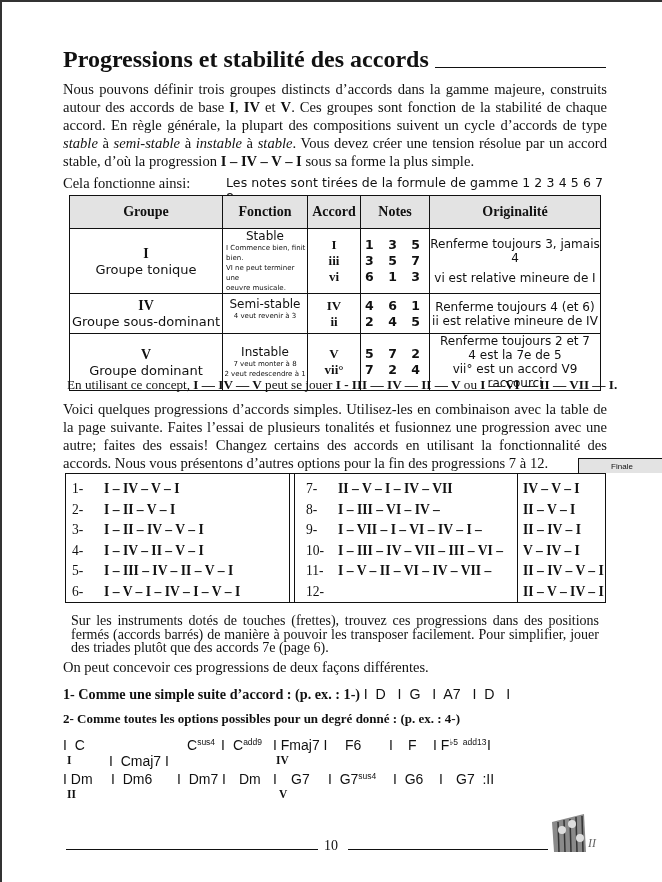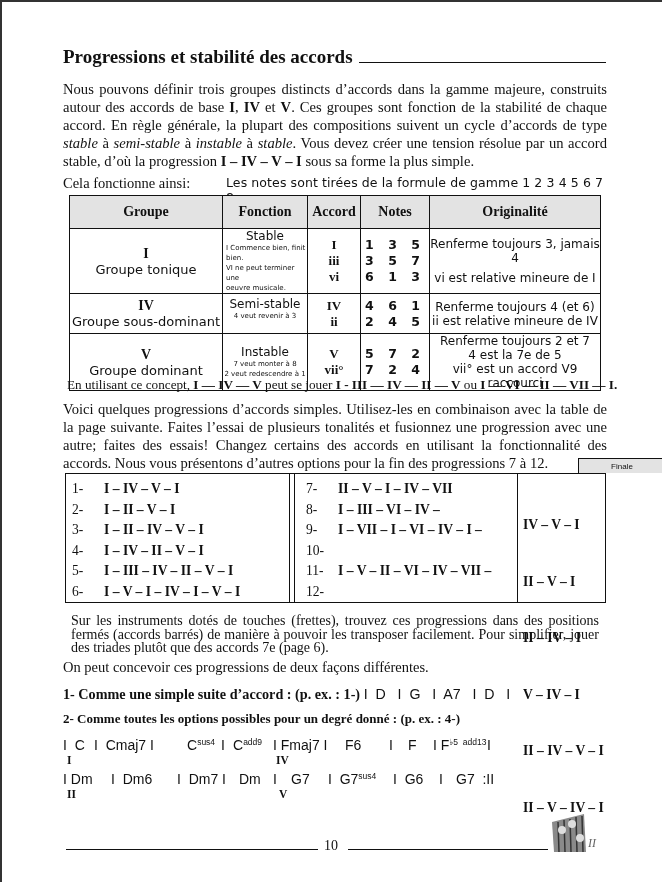--- a/index.html
+++ b/index.html
@@ -2,21 +2,21 @@
 <html><head>
 <meta charset="utf-8">
 <style>
   html, body { margin:0; padding:0; }
   body { width:662px; height:882px; background:#fff; position:relative; overflow:hidden;
          font-family:"Liberation Serif", serif; color:#111; }
   .page-frame { position:absolute; left:0; top:0; width:662px; height:882px;
                 border-top:2px solid #333; border-left:2px solid #333; box-sizing:border-box; }
   .content { position:absolute; left:63px; top:0; width:550px; }
   .title-row { position:absolute; top:46px; left:0; width:543px; display:flex; align-items:flex-end; }
-  .title { font-weight:bold; font-size:19px; white-space:nowrap; }
+  .title { font-weight:bold; font-size:24px; white-space:nowrap; }
   .title-rule { flex:1; border-bottom:1.5px solid #111; margin-left:6px; margin-bottom:5px; }
   .para { position:absolute; left:0; width:544px; font-size:14.6px; line-height:18px; text-align:justify; }
   .hand { font-family:"DejaVu Sans", sans-serif; }
   .ainsi { position:absolute; top:175px; left:0; font-size:14.5px; }
   .formula { position:absolute; top:175px; left:163px; font-size:12.5px; letter-spacing:0.1px; }
 
   table.func { position:absolute; top:195px; left:6px; width:532px; border-collapse:collapse; }
   table.func th, table.func td { border:1.5px solid #111; }
   table.func th { background:#e3e3e3; font-weight:bold; font-size:14px; height:30px; }
   table.func td { text-align:center; vertical-align:middle; padding:0; }
@@ -34,21 +34,21 @@
                  border:1.3px solid #111; border-bottom:none; font-family:"Liberation Sans", sans-serif;
                  font-size:8px; text-align:center; line-height:15px; box-sizing:border-box; }
   .prog-box { position:absolute; top:473px; left:2px; width:541px; height:130px; border:1.5px solid #111; box-sizing:border-box; }
   .prog-divider { position:absolute; top:0; bottom:0; left:223px; width:4px; border-left:1.3px solid #111; border-right:1.3px solid #111; }
   .fin-divider { position:absolute; top:0; bottom:0; left:451px; border-left:1.3px solid #111; }
   .prog-list { position:absolute; top:7px; font-size:13.6px; }
   .prog-row { height:20.5px; display:flex; white-space:nowrap; }
   .prog-num { width:32px; }
   .prog-seq { font-weight:bold; }
   .fin-list { position:absolute; top:7px; left:457px; font-size:13.6px; font-weight:bold; }
-  .fin-row { height:20.5px; white-space:nowrap;margin-top:36px; }
+  .fin-row { height:20.5px; white-space:nowrap; }
 
   .frettes { position:absolute; top:614px; left:8px; width:528px; font-size:14px; line-height:13.5px; text-align:justify; }
   .deux { position:absolute; top:659px; left:0; font-size:14.5px; }
   .ex1 { position:absolute; top:686px; left:0; font-size:14.2px; white-space:nowrap; }
   .ex2 { position:absolute; top:711px; left:0; font-size:13px; white-space:nowrap; }
   .b { font-weight:bold; }
   .sans { font-family:"Liberation Sans", sans-serif; font-weight:normal; }
 
   .chords { position:absolute; left:0; font-family:"Liberation Sans", sans-serif; font-size:14px; white-space:nowrap; }
   .chord { position:absolute; top:0; }
@@ -211,20 +211,21 @@
         <div class="prog-row">
           <span class="prog-num">8-</span>
           <span class="prog-seq">I – III – VI – IV –</span>
         </div>
         <div class="prog-row">
           <span class="prog-num">9-</span>
           <span class="prog-seq">I – VII – I – VI – IV – I –</span>
         </div>
         <div class="prog-row">
           <span class="prog-num">10-</span>
+          <span class="prog-seq">I – III – IV – VII – III – VI –</span>
         </div>
         <div class="prog-row">
           <span class="prog-num">11-</span>
           <span class="prog-seq">I – V – II – VI – IV – VII –</span>
         </div>
         <div class="prog-row">
           <span class="prog-num">12-</span>
         </div>
       </div>
     <div class="fin-list" id="fin-list">
@@ -243,21 +244,21 @@
   <div class="ex1">
     <span class="b">1- Comme une simple suite d’accord : (p. ex. : 1-)</span>
     <span class="sans" style="white-space:pre;">I  D   I  G   I  A7   I  D   I</span>
   </div>
   <div class="ex2">
     <span class="b">2- Comme toutes les options possibles pour un degré donné : (p. ex. : 4-)</span>
   </div>
 
   <div class="chords" style="top:737px;" id="chords1">
       <span class="chord" style="left: 0px; white-space: pre;"><span>I  C</span></span>
-      <span class="chord" style="left: 31px; white-space: pre;"><span>I  Cmaj7 I</span></span>
+      <span class="chord" style="left: 46px; white-space: pre; margin-top: 16px;"><span>I  Cmaj7 I</span></span>
       <span class="chord" style="left: 124px; white-space: pre;"><span>C</span><sup>sus4</sup></span>
       <span class="chord" style="left: 158px; white-space: pre;"><span>I</span></span>
       <span class="chord" style="left: 170px; white-space: pre;"><span>C</span><sup>add9</sup></span>
       <span class="chord" style="left: 210px; white-space: pre;"><span>I Fmaj7 I</span></span>
       <span class="chord" style="left: 282px; white-space: pre;"><span>F6</span></span>
       <span class="chord" style="left: 326px; white-space: pre;"><span>I</span></span>
       <span class="chord" style="left: 345px; white-space: pre;"><span>F</span></span>
       <span class="chord" style="left: 370px; white-space: pre;"><span>I F</span><sup>♭5  add13</sup></span>
       <span class="chord" style="left: 424px; white-space: pre;"><span>I</span></span>
       <span class="deg" style="left: 4px; top: 17px;">I</span>

